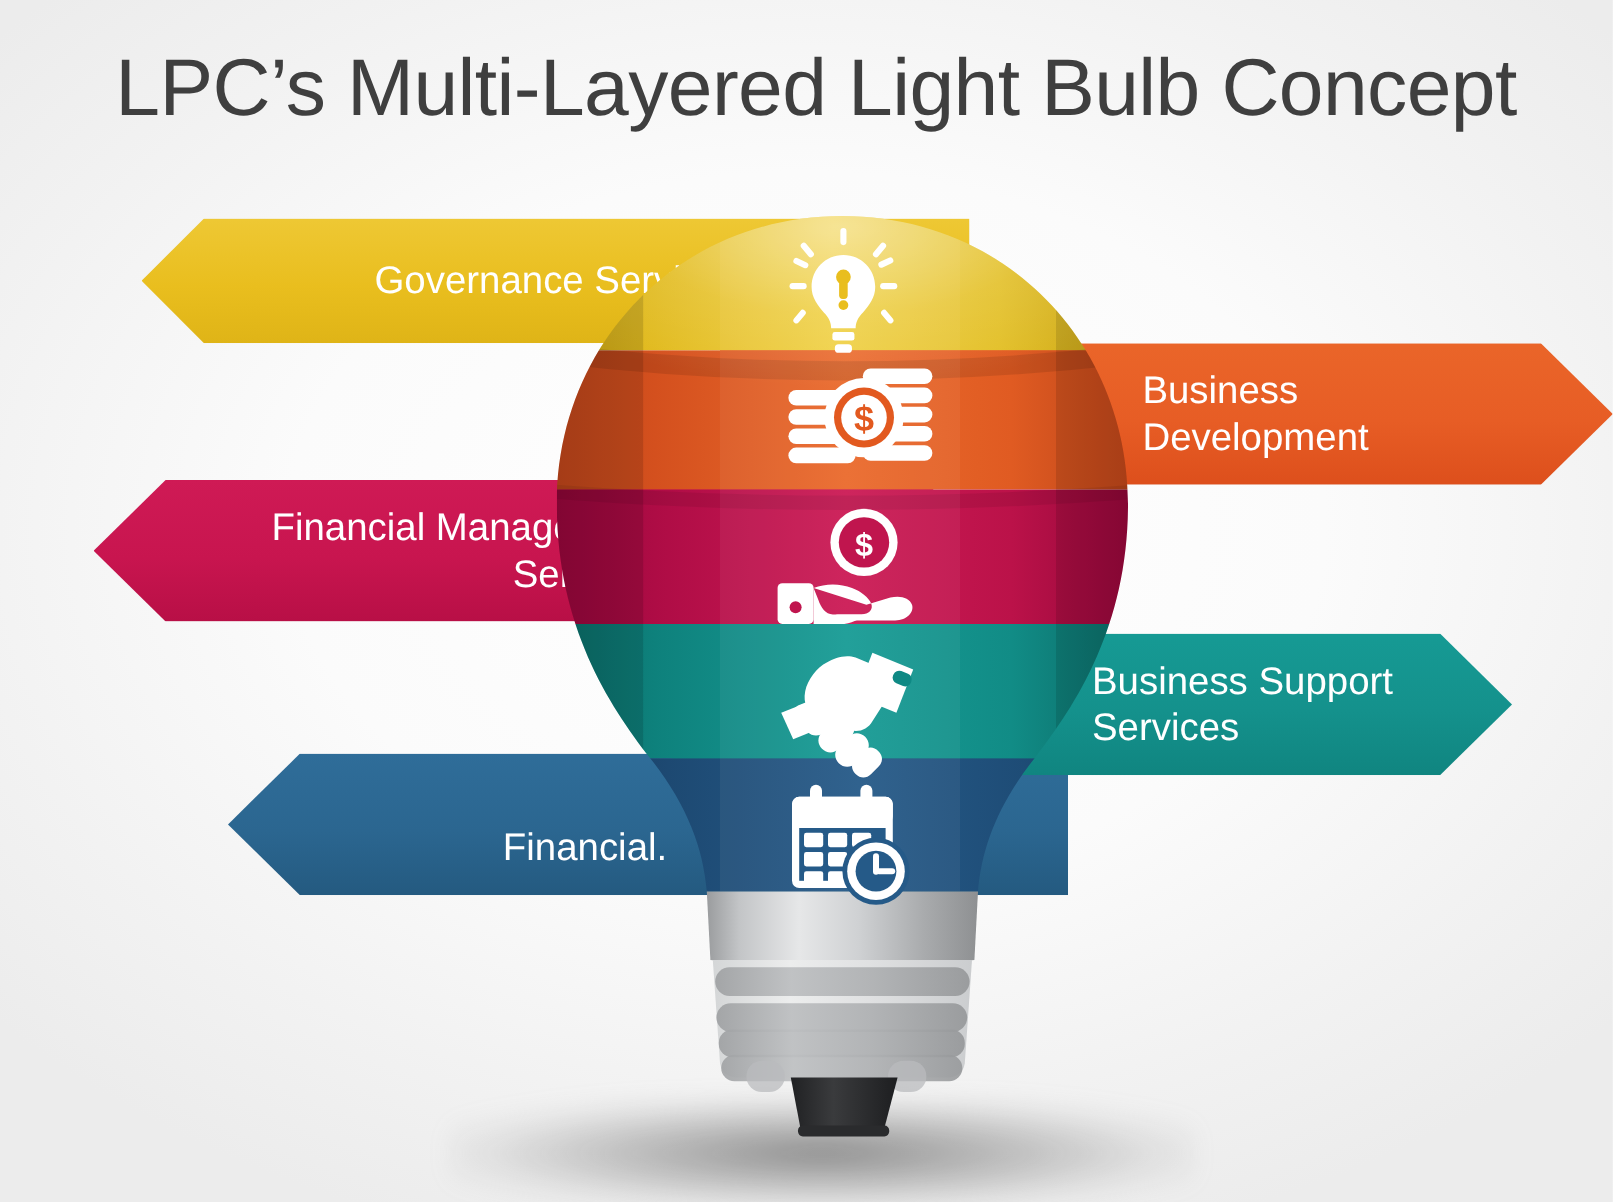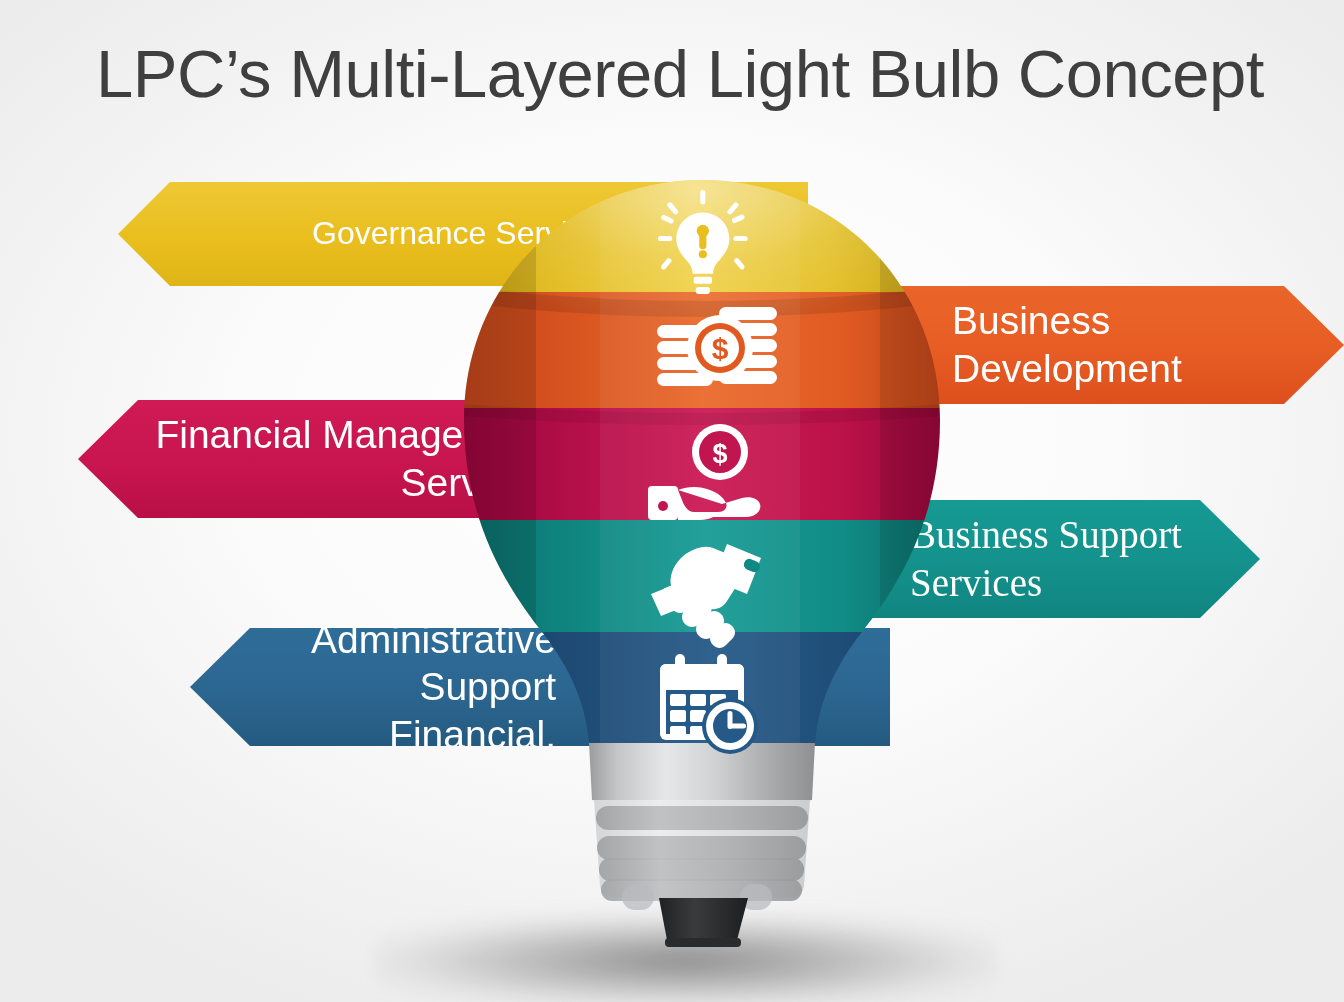--- a/index.html
+++ b/index.html
@@ -28,21 +28,21 @@
 
   
   #stage { position:absolute; inset:0; }
 
   
   .banner {
     position:absolute;
     display:flex;
     align-items:center;
     color:#ffffff;
-    font-size:39px;
+    font-size:32px;
     line-height:1.22;
     filter:drop-shadow(0 2px 3px rgba(0,0,0,0.16));
   }
   .banner .blabel { display:block; width:100%; }
 
   
   .banner.left {
     justify-content:flex-end;
     text-align:right;
     padding-right:150px;
@@ -89,38 +89,38 @@
       <span>Financial Management</span><br>
       <span>Services</span>
     </span>
   </div>
 
   <div class="banner left" style="left:190px; top:628px; width:700px; height:118px;
               background:linear-gradient(180deg,#2f6d99 0%,#2b6690 55%,#245a80 100%);
               clip-path:polygon(60px 0, 700px 0, 700px 118px, 60px 118px, 0 59px);
               padding-right:334px;">
     <span class="blabel">
-      <span>Administrative Support</span><br>
+      <br>
       <span>Financial.</span>
     </span>
   </div>
 
   <div class="banner right" style="left:600px; top:286px; width:744px; height:118px;
               background:linear-gradient(180deg,#ea6529 0%,#e75d25 55%,#dd4f1c 100%);
               clip-path:polygon(0 0, 684px 0, 744px 59px, 684px 118px, 0 118px);
               padding-left:352px;">
     <span class="blabel">
       <span>Business Development</span><br>
     </span>
   </div>
 
-  <div class="banner right" style="left:560px; top:500px; width:700px; height:118px;
+  <div class="banner right" style="left:560px; top:528px; width:700px; height:118px;
               background:linear-gradient(180deg,#169a94 0%,#14918c 55%,#108580 100%);
               clip-path:polygon(0 0, 640px 0, 700px 59px, 640px 118px, 0 118px);
-              padding-left:350px;font-family:Liberation Serif, serif;">
+              padding-left:350px;">
     <span class="blabel">
       <span>Business Support</span><br>
       <span>Services</span>
     </span>
   </div>
 
   <div id="ground-shadow"></div>
 
   <svg id="bulb-wrap" viewBox="0 0 1344 1002" width="1344" height="1002">
     <defs>

